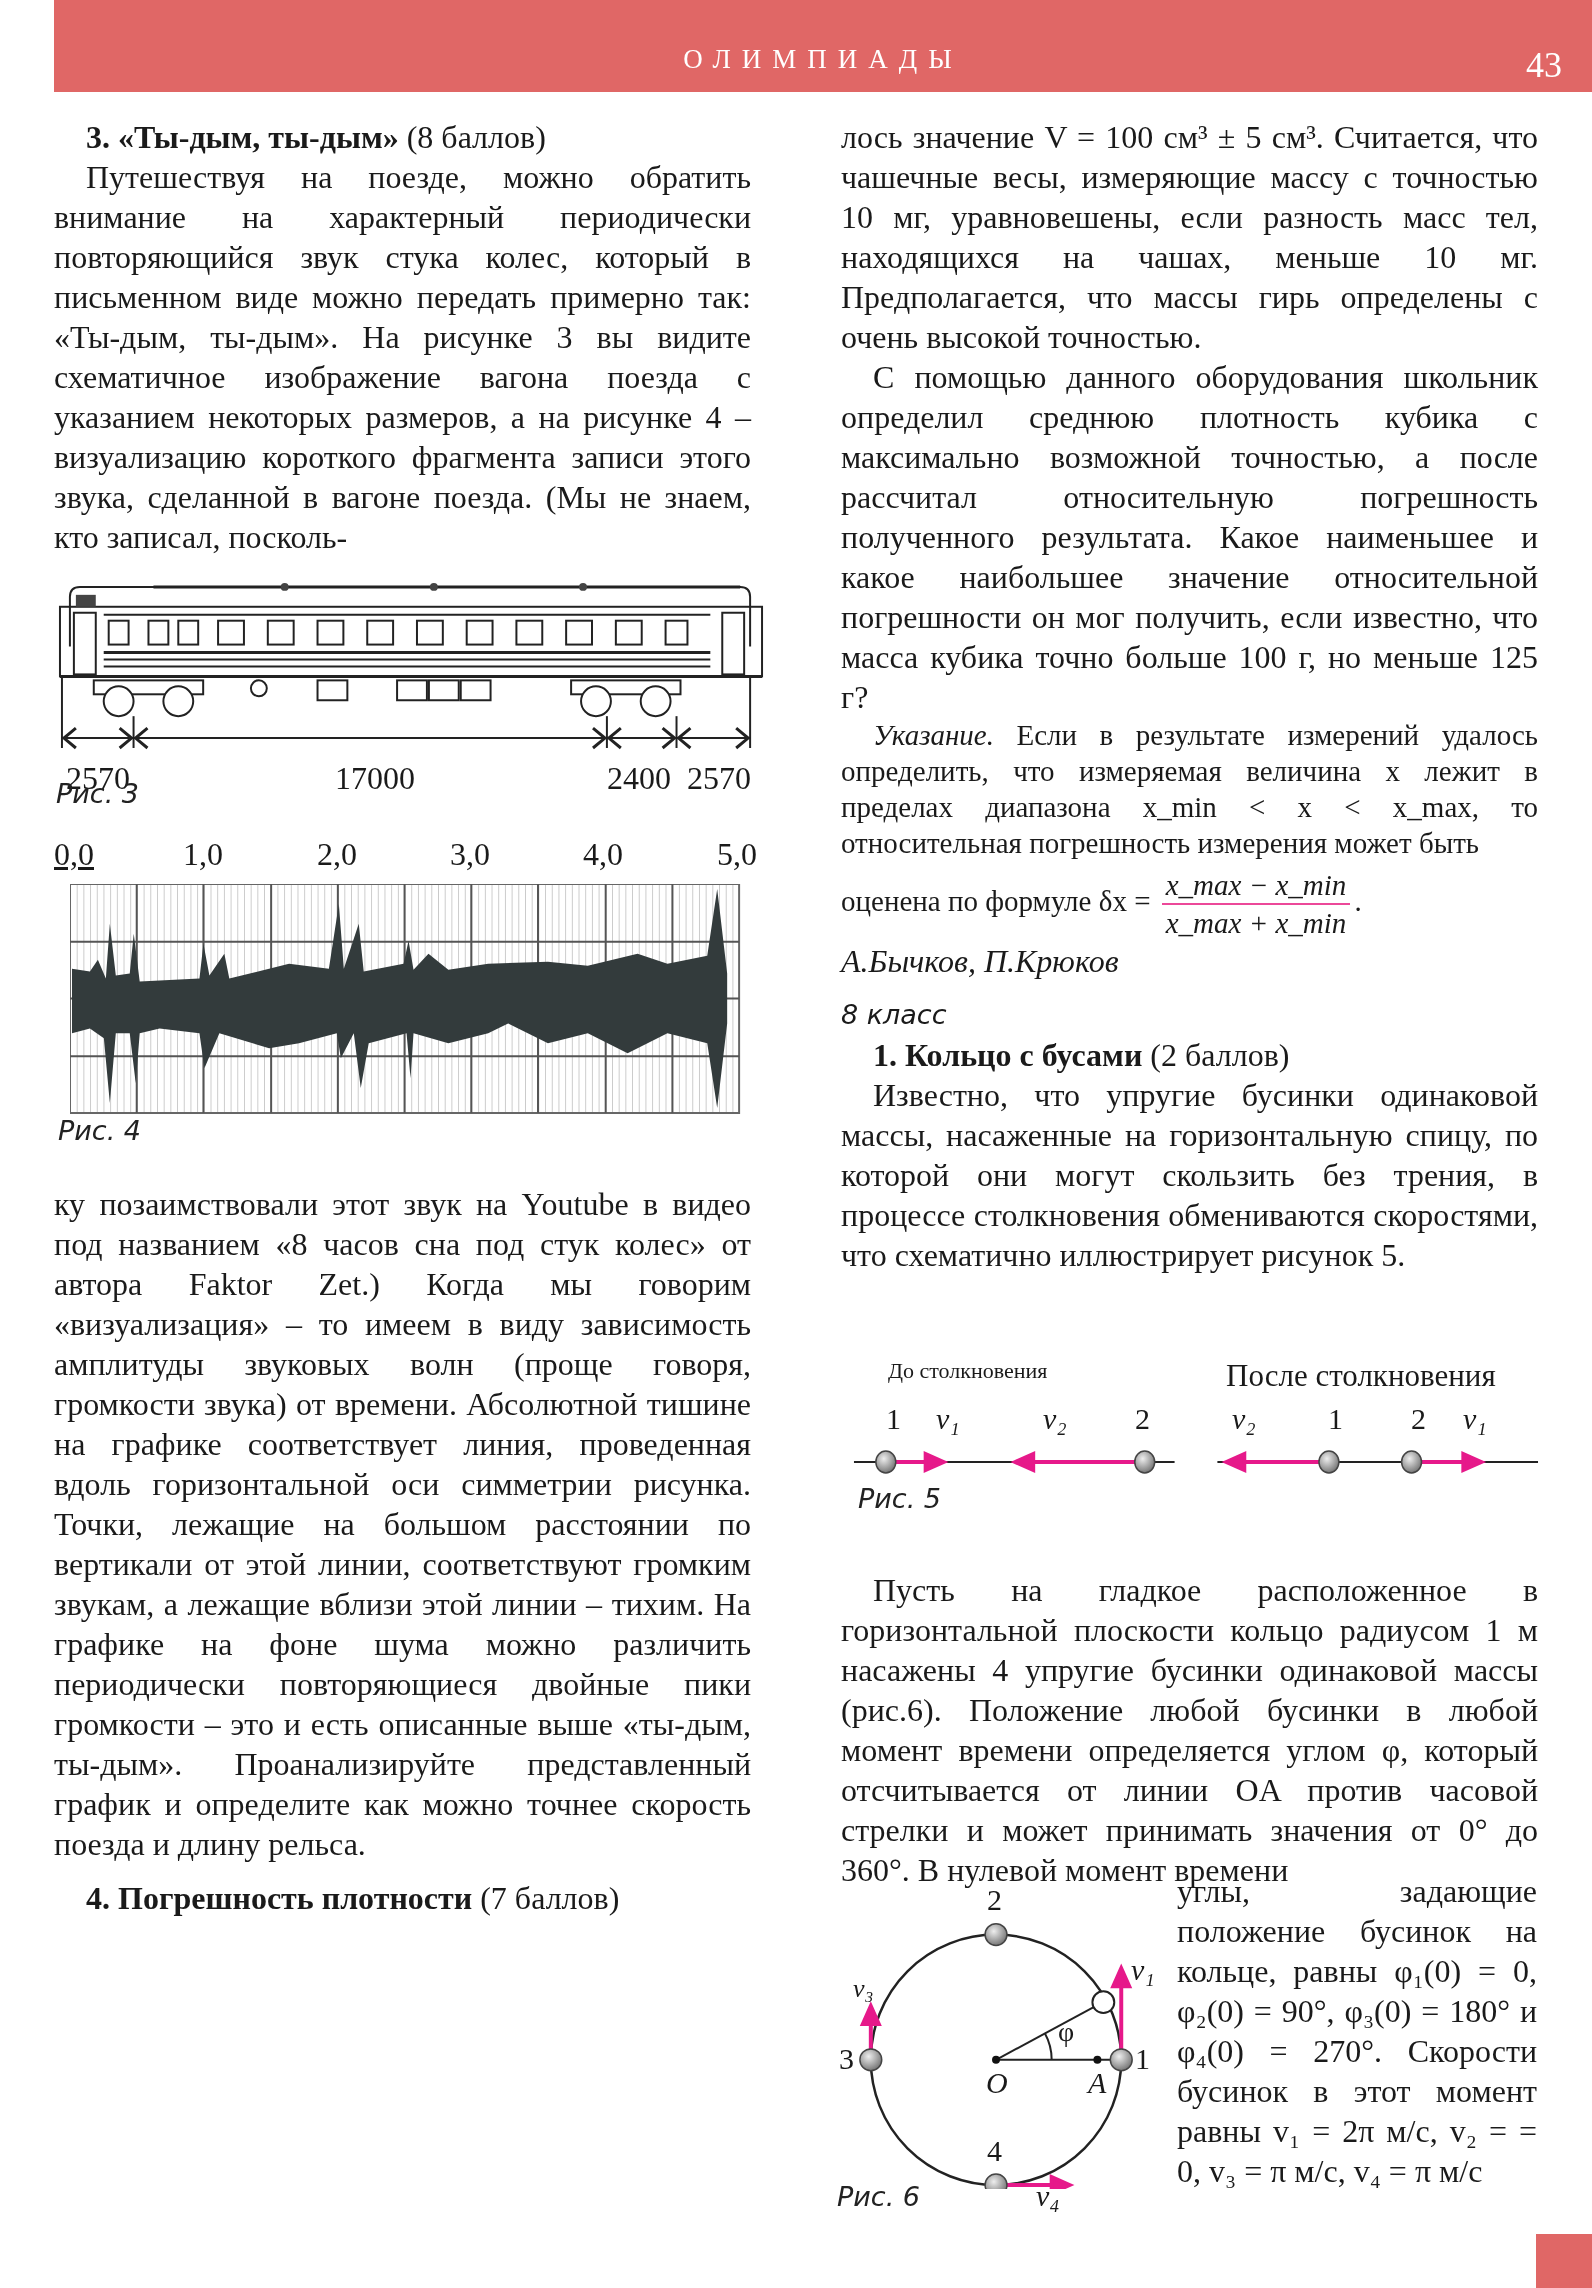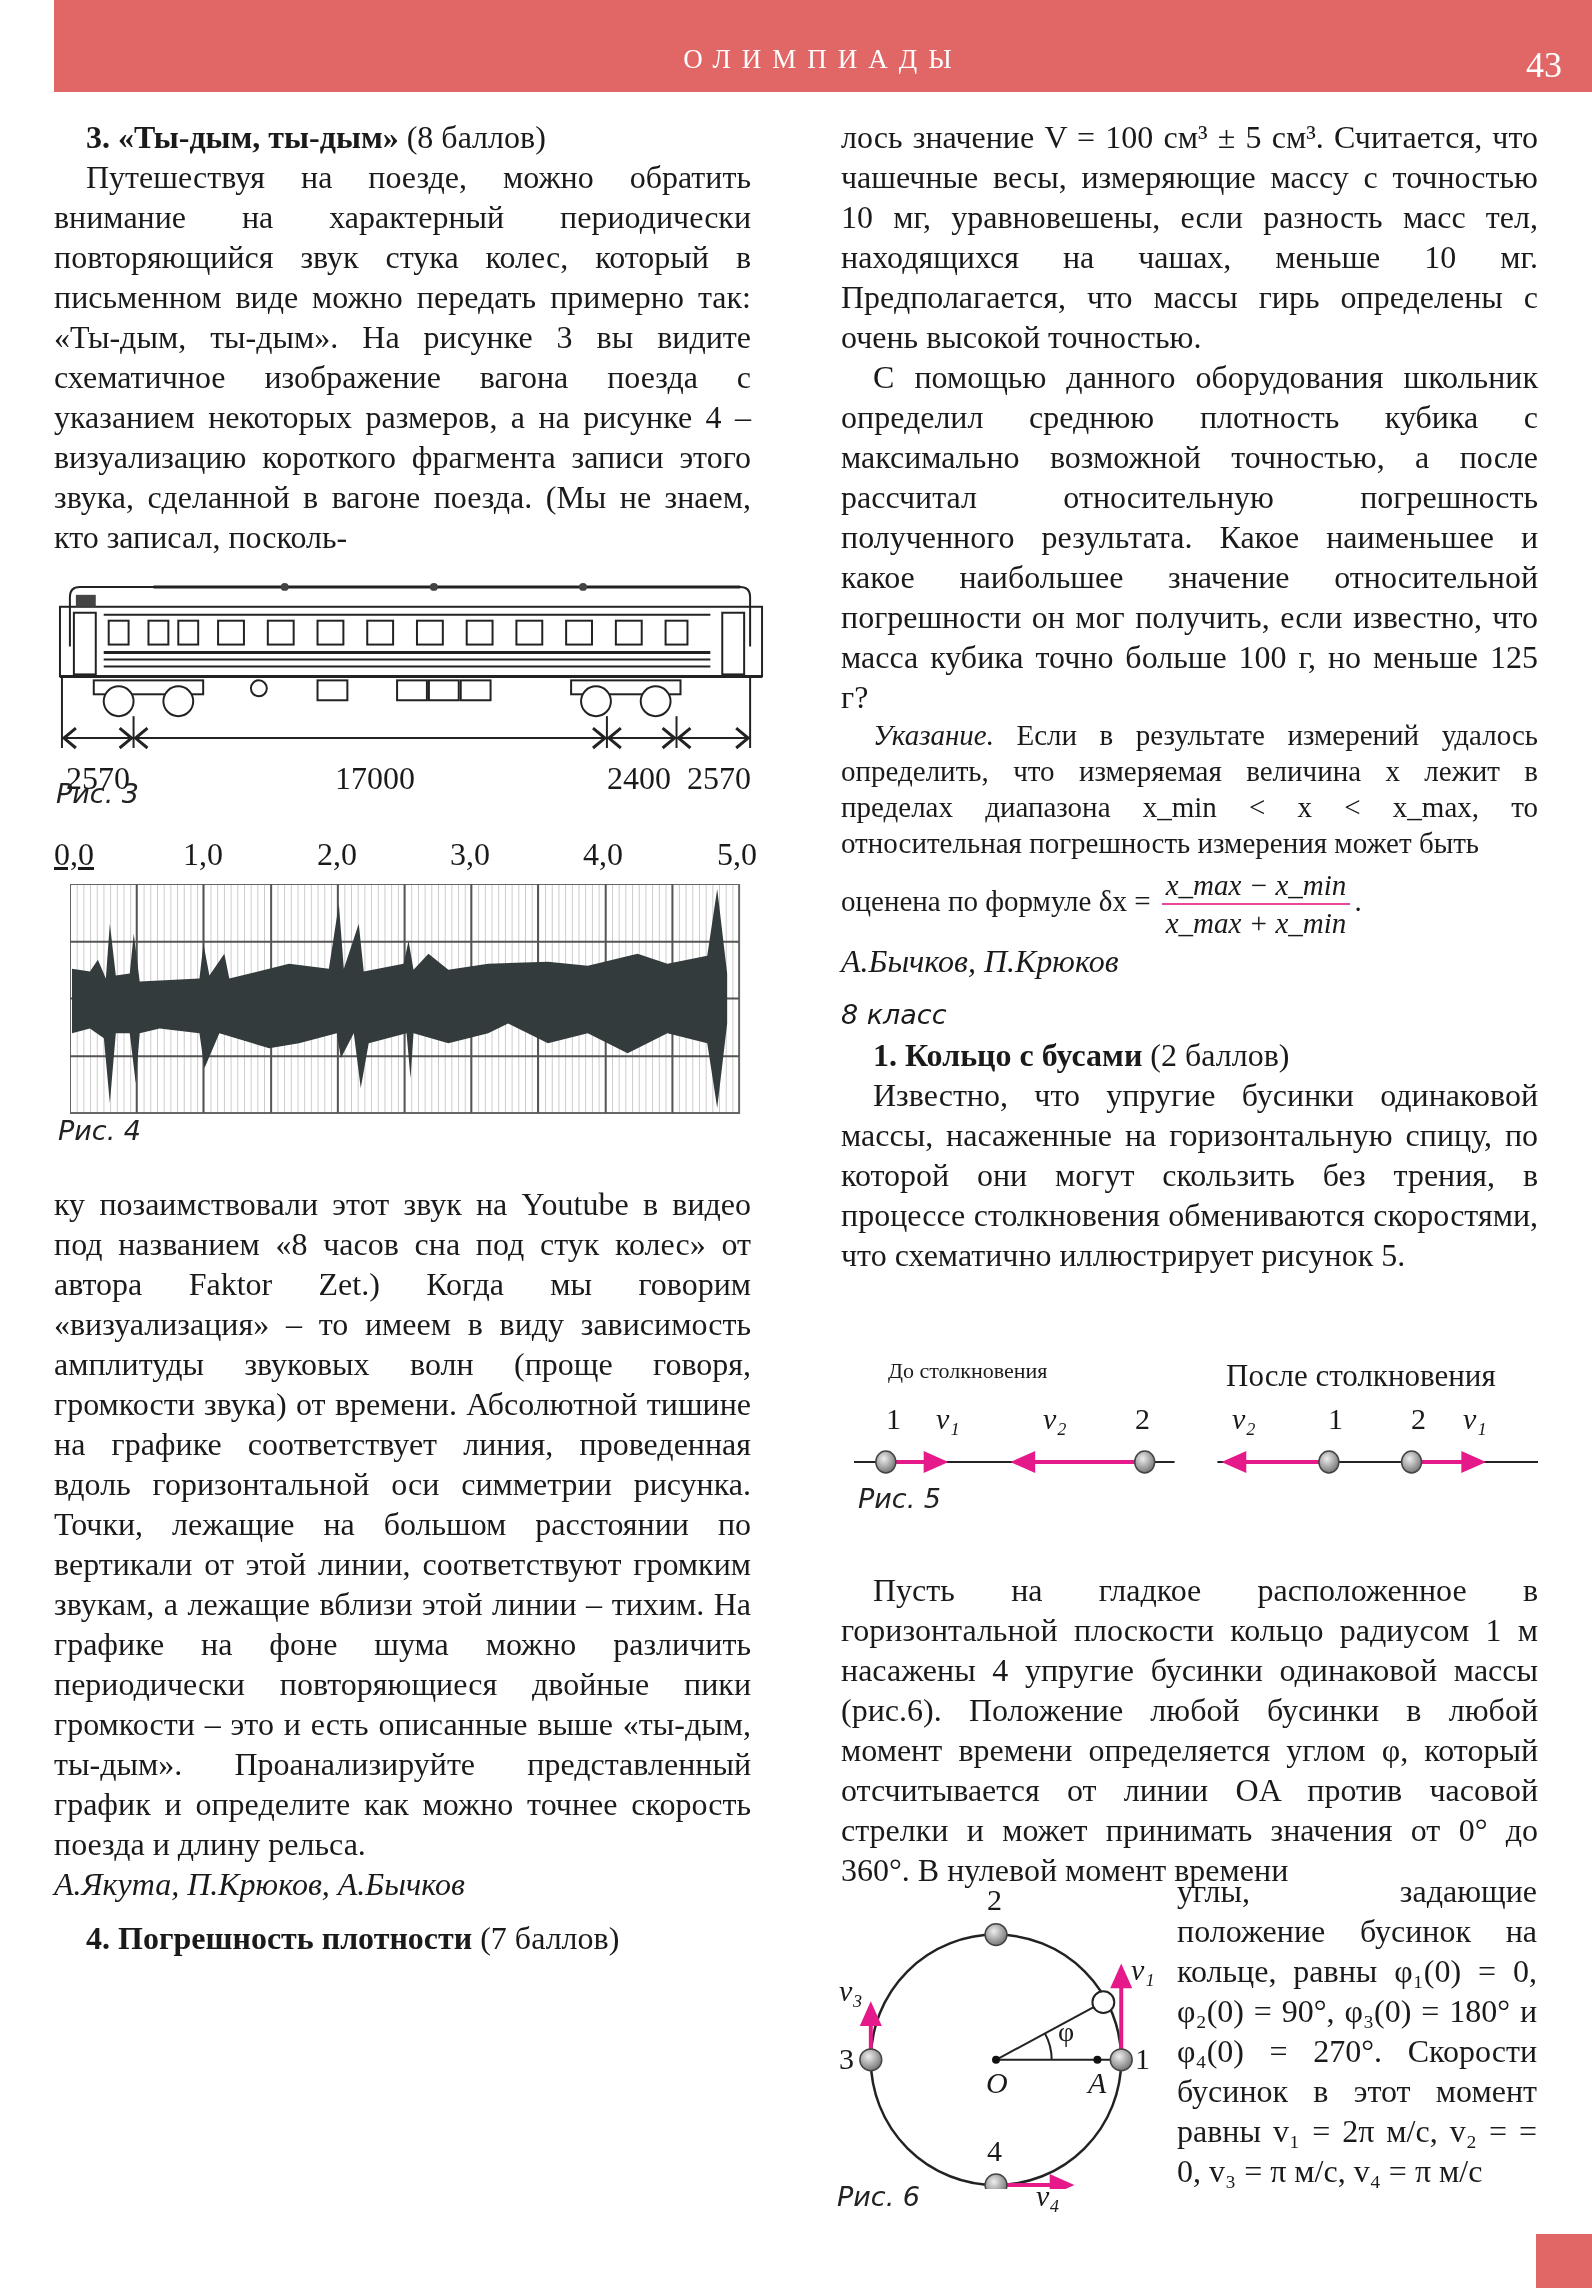--- a/index.html
+++ b/index.html
@@ -145,21 +145,20 @@
         <line x1="0" y1="115" x2="672" y2="115"></line>
         <line x1="0" y1="173" x2="672" y2="173"></line>
     </g>
     <path fill="#333b3c" d="M2 85 L20 88 L28 76 L36 95 L40 40 L46 92 L60 90 L64 50 L70 98 L130 95 L134 60 L140 92 L155 70 L160 95 L220 80 L260 85 L270 20 L275 85 L290 40 L295 88 L335 80 L340 57 L345 86 L360 70 L380 86 L420 80 L480 78 L520 82 L570 70 L600 80 L640 72 L650 5 L660 90 L660 140 L650 225 L640 160 L600 150 L560 170 L520 150 L480 160 L440 140 L420 150 L380 160 L345 150 L342 195 L338 150 L300 160 L292 205 L285 150 L272 175 L268 150 L230 160 L200 165 L150 150 L135 185 L130 150 L90 145 L70 150 L66 200 L60 150 L46 150 L40 220 L34 155 L20 145 L2 150 Z"></path>
   </svg>
   <div class="cap" style="position:absolute;left:4px;top:279px;">Рис. 4</div>
 </div>
 
 <div class="col left" style="top:1184px;">
   <p>ку позаимствовали этот звук на Youtube в видео под названием «8 часов сна под стук колес» от автора Faktor Zet.) Когда мы говорим «визуализация» – то имеем в виду зависимость амплитуды звуковых волн (проще говоря, громкости звука) от времени. Абсолютной тишине на графике соответствует линия, проведенная вдоль горизонтальной оси симметрии рисунка. Точки, лежащие на большом расстоянии по вертикали от этой линии, соответствуют громким звукам, а лежащие вблизи этой линии – тихим. На графике на фоне шума можно различить периодически повторяющиеся двойные пики громкости – это и есть описанные выше «ты-дым, ты-дым». Проанализируйте представленный график и определите как можно точнее скорость поезда и длину рельса.</p>
-  <p class="author">А.Якута, П.Крюков, А.Бычков</p>
   <p class="ind" style="margin-top:14px;">
     <span class="h">4.</span>
     <span class="h">Погрешность плотности</span>
     <span class="pts">(7 баллов)</span>
   </p>
 </div>
 
 <div class="col right" style="top:117px;">
   <p>лось значение V = 100 см³ ± 5 см³. Считается, что чашечные весы, измеряющие массу с точностью 10 мг, уравновешены, если разность масс тел, находящихся на чашах, меньше 10 мг. Предполагается, что массы гирь определены с очень высокой точностью.</p>
   <p class="ind">С помощью данного оборудования школьник определил среднюю плотность кубика с максимально возможной точностью, а после рассчитал относительную погрешность полученного результата. Какое наименьшее и какое наибольшее значение относительной погрешности он мог получить, если известно, что масса кубика точно больше 100 г, но меньше 125 г?</p>
@@ -258,21 +257,21 @@
         <circle cx="166" cy="64" r="11"></circle>
       <circle cx="40" cy="190" r="11"></circle>
         <circle cx="166" cy="316" r="11"></circle>
     </g>
   </svg>
   <span style="position:absolute;left:304px;top:171px;font-size:30px;">1</span>
   <span style="position:absolute;left:156px;top:12px;font-size:30px;">2</span>
   <span style="position:absolute;left:8px;top:171px;font-size:30px;">3</span>
   <span style="position:absolute;left:156px;top:263px;font-size:30px;">4</span>
   <span class="it" style="position:absolute;left:300px;top:82px;font-size:30px;">v₁</span>
-  <span class="it" style="position:absolute;left:8px;top:103px;font-size:30px;">v₃</span>
+  <span class="it" style="position:absolute;left:22px;top:103px;font-size:26px;">v₃</span>
   <span class="it" style="position:absolute;left:205px;top:308px;font-size:30px;">v₄</span>
   <span class="it" style="position:absolute;left:155px;top:195px;font-size:30px;">O</span>
   <span class="it" style="position:absolute;left:257px;top:195px;font-size:30px;">A</span>
   <span style="position:absolute;left:227px;top:145px;font-size:28px;">φ</span>
   <div class="cap" style="position:absolute;left:6px;top:310px;">Рис. 6</div>
 </div>
 
 <div class="col" style="left:1177px;top:1871px;width:360px;">
   <p>углы, задающие положение бусинок на кольце, равны φ₁(0) = 0, φ₂(0) = 90°, φ₃(0) = 180° и φ₄(0) = 270°. Скорости бусинок в этот момент равны v₁ = 2π м/с, v₂ = = 0, v₃ = π м/с, v₄ = π м/с</p>
 </div>

